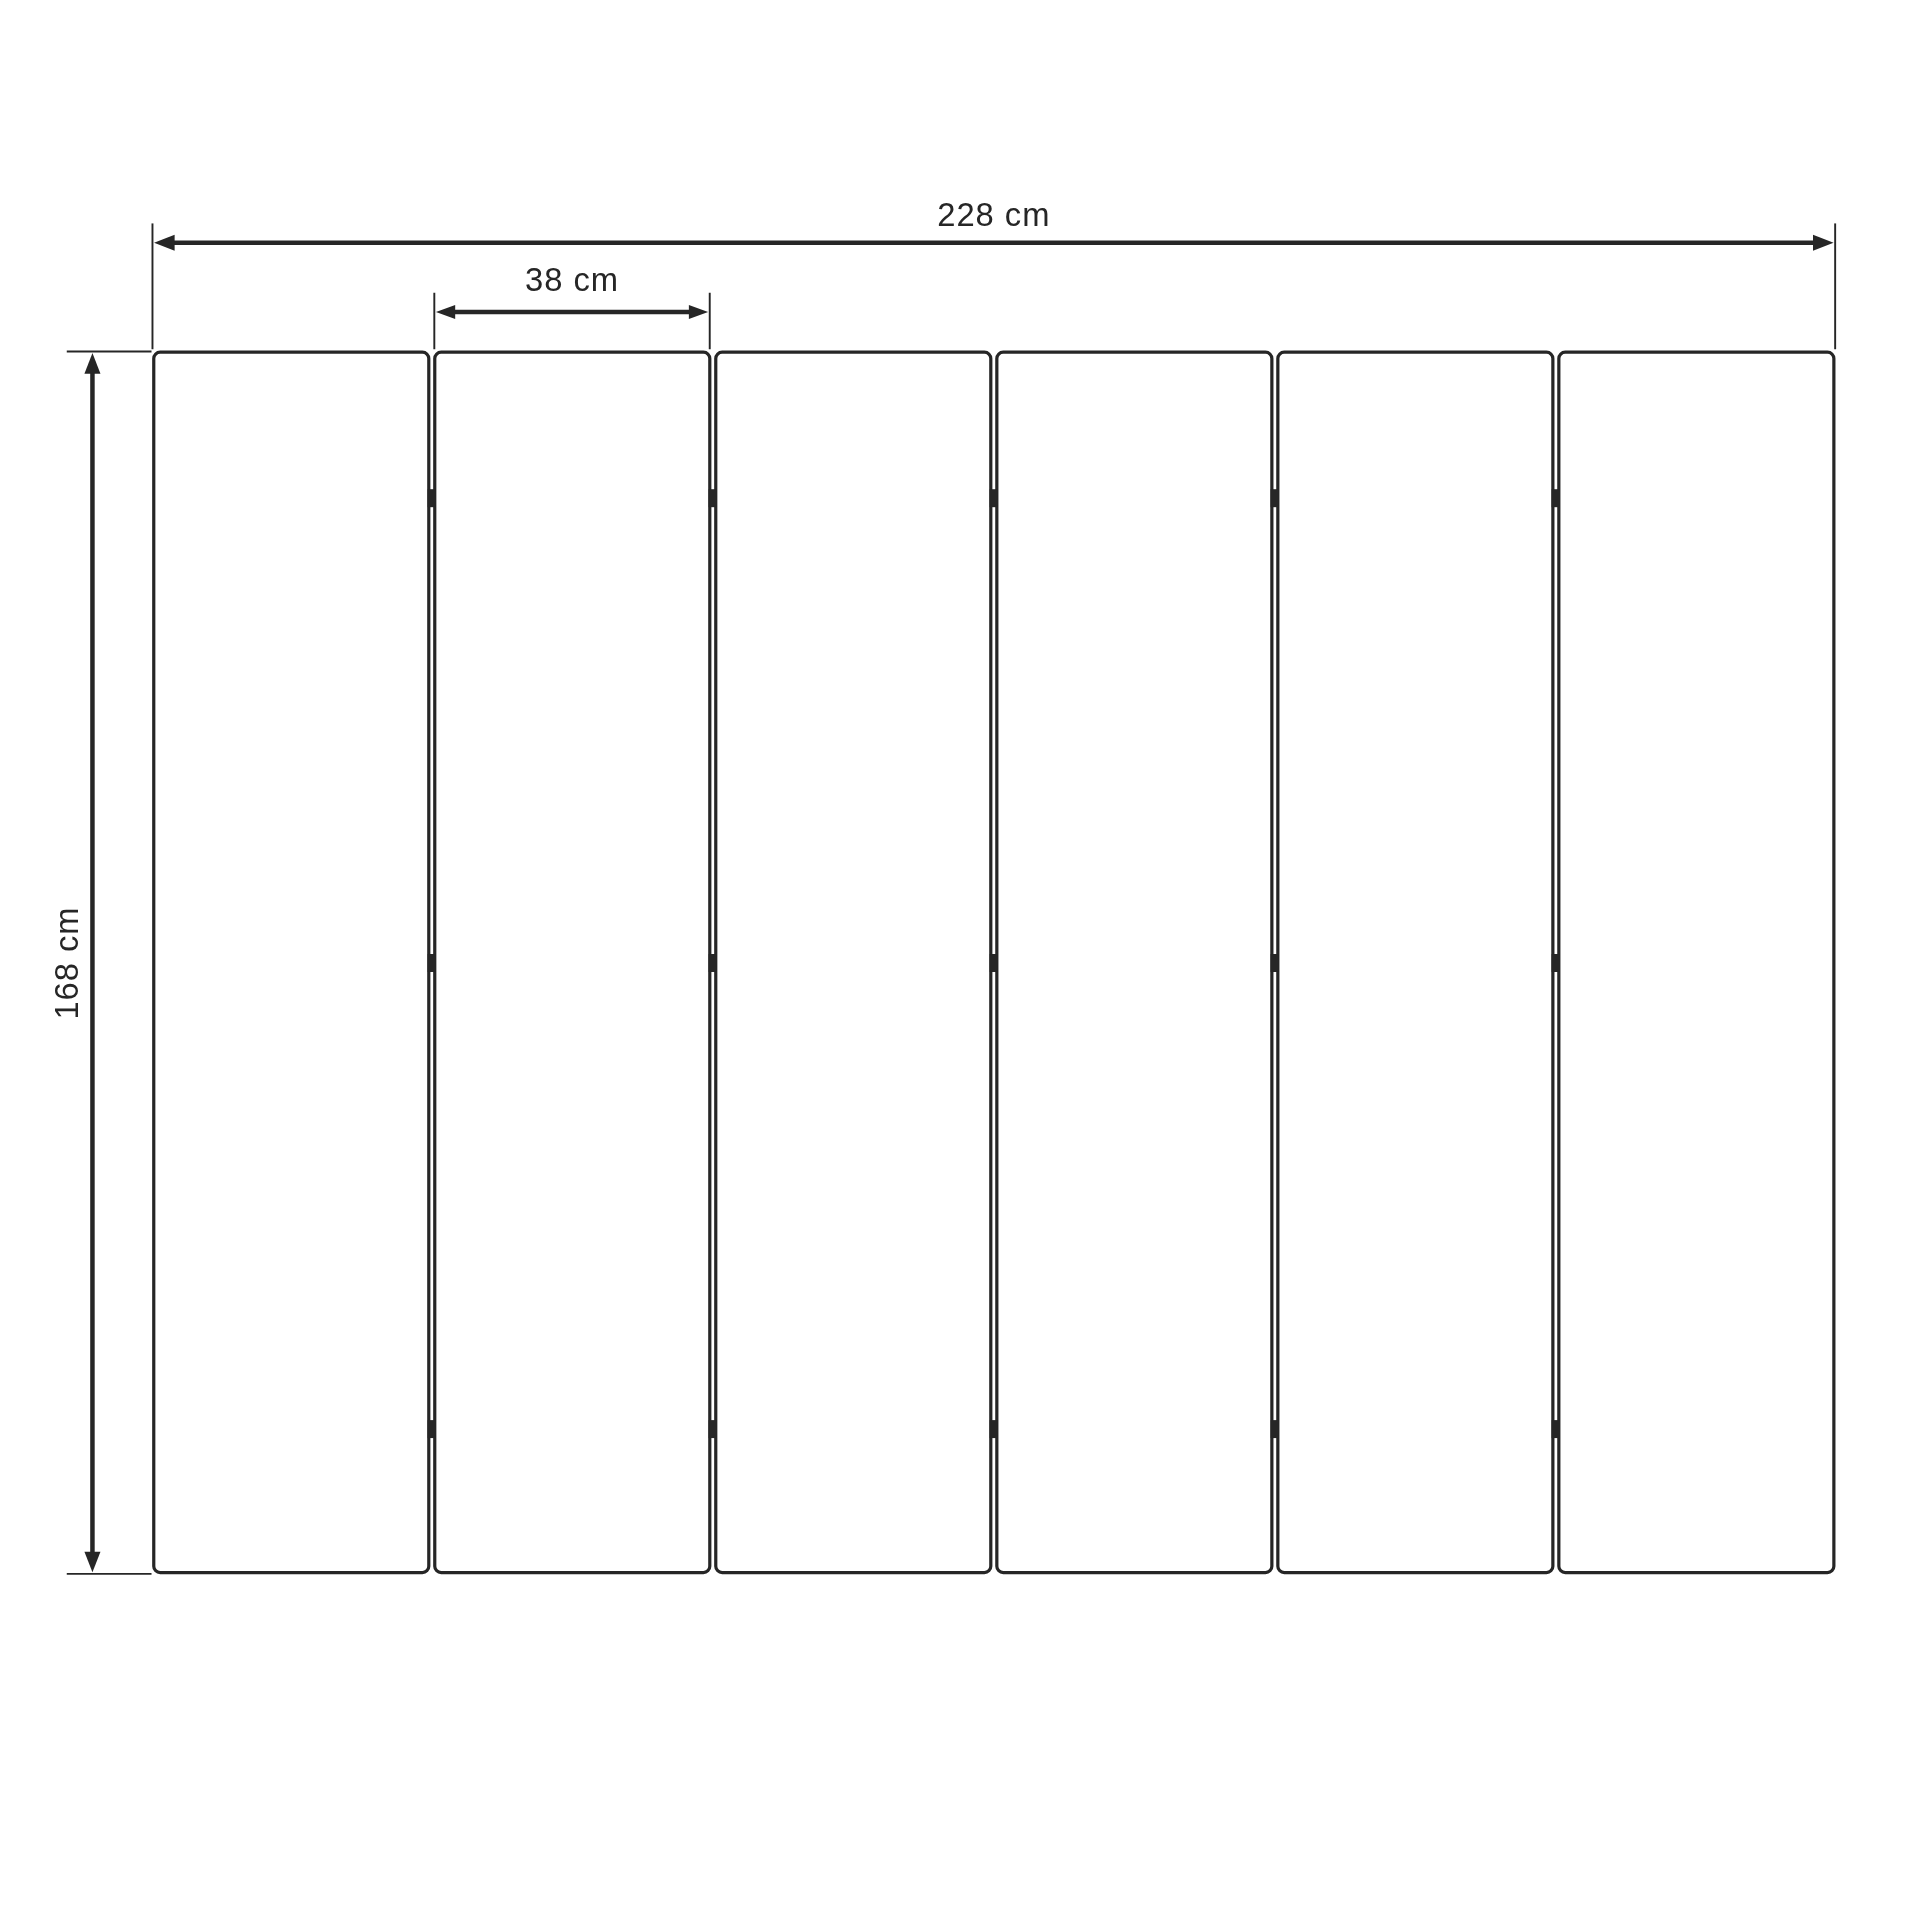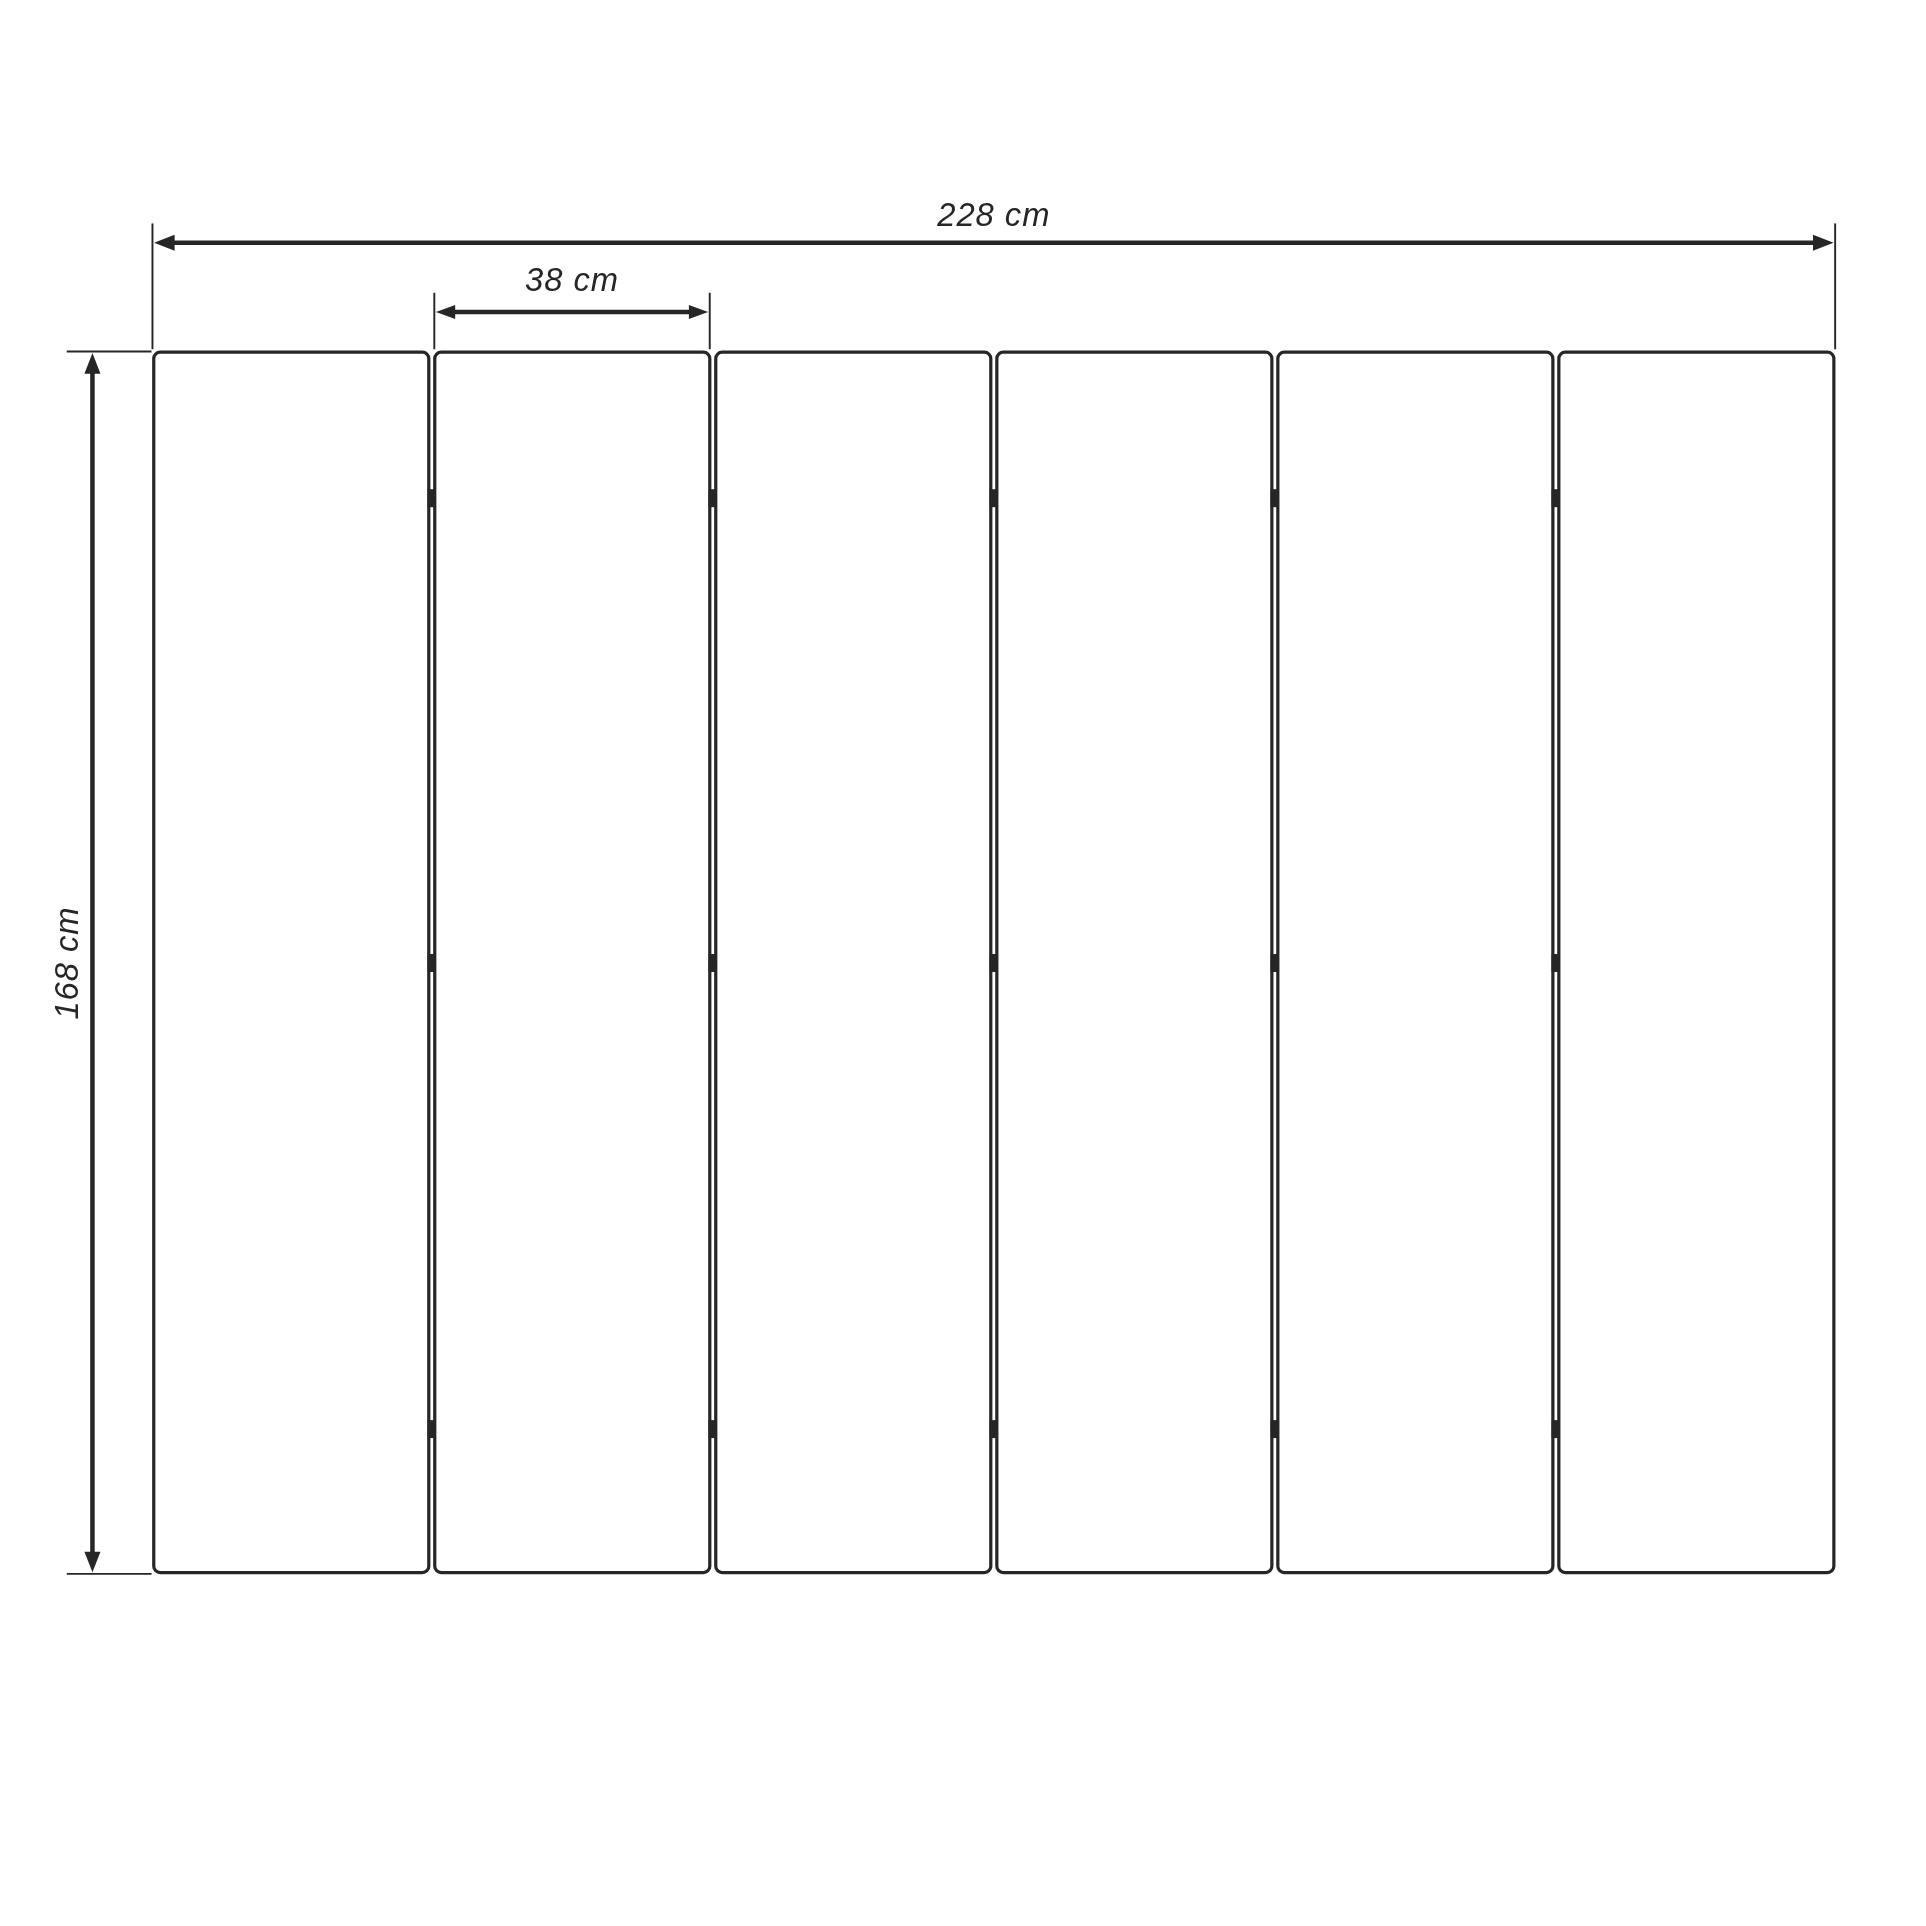--- a/index.html
+++ b/index.html
@@ -6,21 +6,20 @@
     margin: 0;
     padding: 0;
     background: #ffffff;
   }
   .canvas {
     position: relative;
     width: 1926px;
     height: 1926px;
     background: var(--bg, #ffffff);
     overflow: hidden;
-    font-style: italic;
   }
   svg {
     display: block;
     width: 1926px;
     height: 1926px;
   }
   .panel {
     fill: var(--panel-fill, #ffffff);
     stroke: var(--line, #262626);
     stroke-width: 5;

